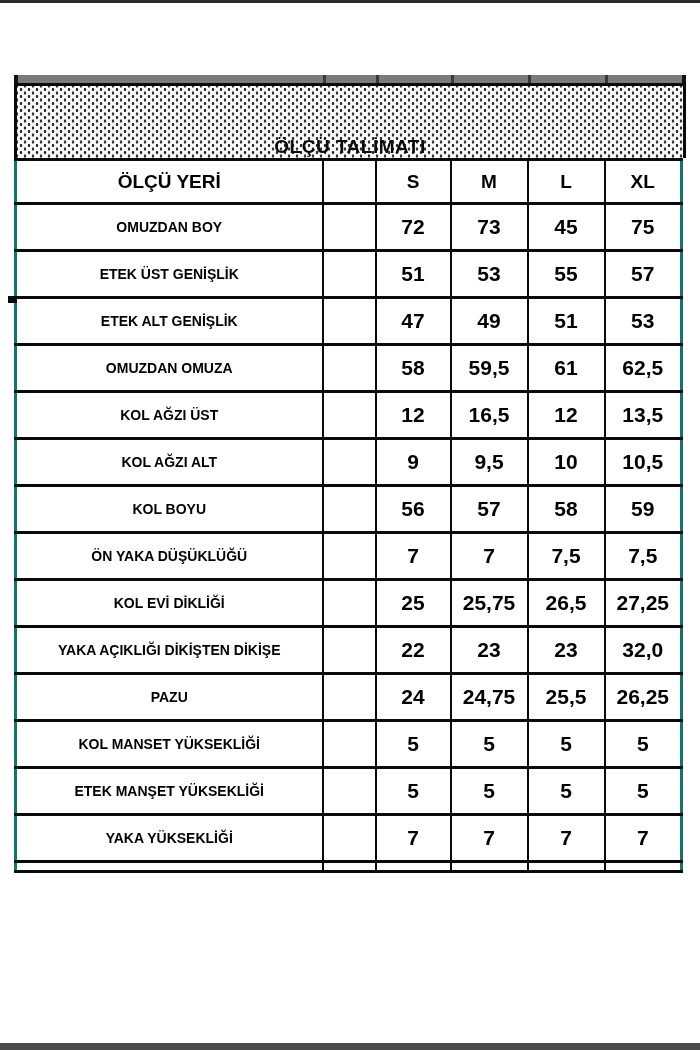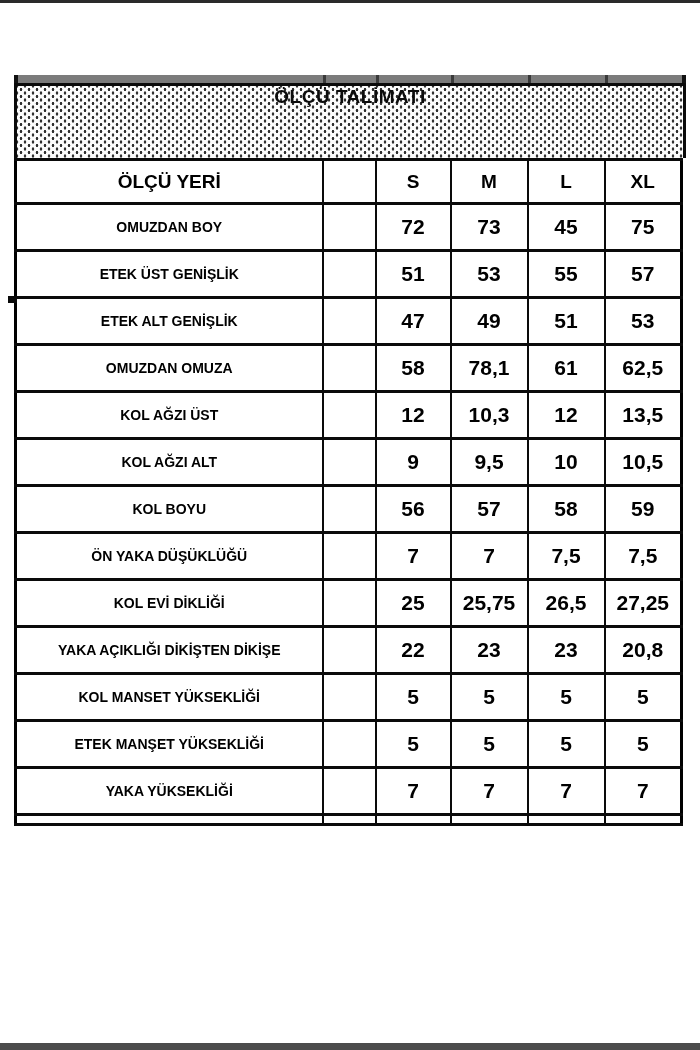--- a/index.html
+++ b/index.html
@@ -49,42 +49,42 @@
     top: 0;
     width: 4px;
     height: 8px;
     background: #111111;
   }
   .title-band {
     height: 72px;
     border: 3px solid #0a0a0a;
     border-bottom: none;
     display: flex;
-    align-items: flex-start;
+    align-items: flex-end;
     justify-content: center;
     background-color: #fdfdfd;
     background-image:
       radial-gradient(circle, #2e2e2e 1.1px, rgba(0,0,0,0) 1.6px),
       radial-gradient(circle, #2e2e2e 1.1px, rgba(0,0,0,0) 1.6px);
     background-size: 8px 7px;
     background-position: 0 0, 4px 3.5px;
   }
   .title-band .title {
     font-size: 19px;
     font-weight: bold;
     color: #0c0c0c;
     letter-spacing: 0.5px;
     background: rgba(253,253,253,0.0);
     padding: 0 4px;
   }
   table.size-table {
     border-collapse: collapse;
     table-layout: fixed;
     width: 600px;
-    border: 3px solid #000000;
+    border: 3px solid #0f766e;
   }
   table.size-table td {
     border: 2px solid #0a0a0a;
     border-top-width: 3px;
     border-bottom-width: 3px;
     text-align: center;
     vertical-align: middle;
     font-weight: bold;
     color: #000000;
     padding: 0;
@@ -178,29 +178,29 @@
           <td class="spacer-cell"></td>
           <td class="value-cell">47</td>
           <td class="value-cell">49</td>
           <td class="value-cell">51</td>
           <td class="value-cell">53</td>
         </tr>
         <tr class="data-row">
           <td class="label-cell">OMUZDAN OMUZA</td>
           <td class="spacer-cell"></td>
           <td class="value-cell">58</td>
-          <td class="value-cell">78,1</td>
+          <td class="value-cell">59,5</td>
           <td class="value-cell">61</td>
           <td class="value-cell">62,5</td>
         </tr>
         <tr class="data-row">
           <td class="label-cell">KOL AĞZI ÜST</td>
           <td class="spacer-cell"></td>
           <td class="value-cell">12</td>
-          <td class="value-cell">10,3</td>
+          <td class="value-cell">16,5</td>
           <td class="value-cell">12</td>
           <td class="value-cell">13,5</td>
         </tr>
         <tr class="data-row">
           <td class="label-cell">KOL AĞZI ALT</td>
           <td class="spacer-cell"></td>
           <td class="value-cell">9</td>
           <td class="value-cell">9,5</td>
           <td class="value-cell">10</td>
           <td class="value-cell">10,5</td>
@@ -228,21 +228,29 @@
           <td class="value-cell">25,75</td>
           <td class="value-cell">26,5</td>
           <td class="value-cell">27,25</td>
         </tr>
         <tr class="data-row">
           <td class="label-cell">YAKA AÇIKLIĞI DİKİŞTEN DİKİŞE</td>
           <td class="spacer-cell"></td>
           <td class="value-cell">22</td>
           <td class="value-cell">23</td>
           <td class="value-cell">23</td>
-          <td class="value-cell">20,8</td>
+          <td class="value-cell">32,0</td>
+        </tr>
+        <tr class="data-row">
+          <td class="label-cell">PAZU</td>
+          <td class="spacer-cell"></td>
+          <td class="value-cell">24</td>
+          <td class="value-cell">24,75</td>
+          <td class="value-cell">25,5</td>
+          <td class="value-cell">26,25</td>
         </tr>
         <tr class="data-row">
           <td class="label-cell">KOL MANSET YÜKSEKLİĞİ</td>
           <td class="spacer-cell"></td>
           <td class="value-cell">5</td>
           <td class="value-cell">5</td>
           <td class="value-cell">5</td>
           <td class="value-cell">5</td>
         </tr>
         <tr class="data-row">

